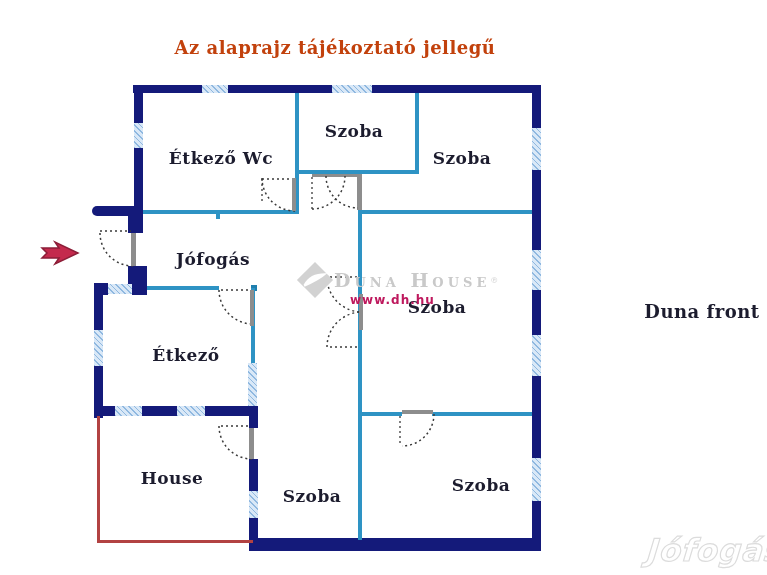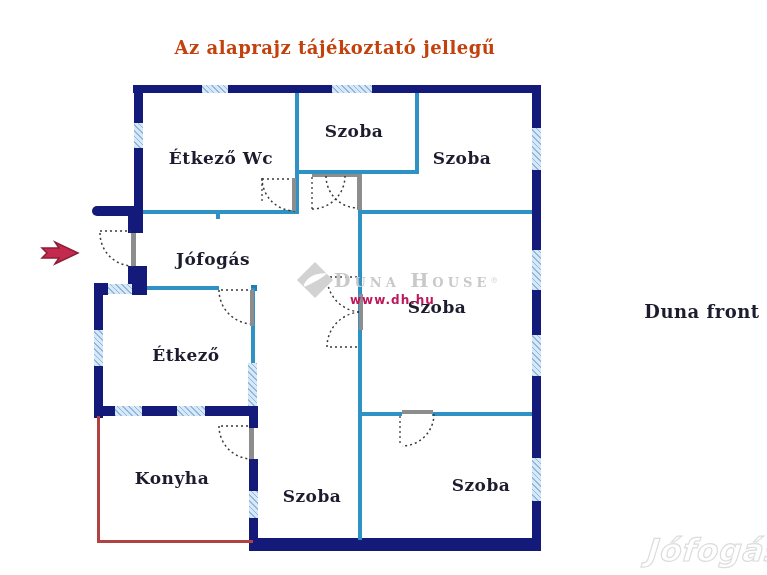--- a/index.html
+++ b/index.html
@@ -130,21 +130,21 @@
     <path class="arc" d="M 434 414 A 32 32 0 0 1 402 446"></path>
     <rect class="leaf" x="402" y="410" width="31" height="4"></rect>
   </svg>
 
   <div class="lbl" style="left:221px;top:158px;">Étkező Wc</div>
   <div class="lbl" style="left:354px;top:131px;">Szoba</div>
   <div class="lbl" style="left:462px;top:158px;">Szoba</div>
   <div class="lbl" style="left:213px;top:259px;">Jófogás</div>
   <div class="lbl" style="left:437px;top:307px;">Szoba</div>
   <div class="lbl" style="left:186px;top:355px;text-align:center;">Étkező</div>
-  <div class="lbl" style="left:172px;top:478px;">Konyha</div>
+  <div class="lbl" style="left:172px;top:478px;">House</div>
   <div class="lbl" style="left:312px;top:496px;">Szoba</div>
   <div class="lbl" style="left:481px;top:485px;">Szoba</div>
 
   <div class="lbl" style="left:702px;top:311px;font-size:18px;">Duna front</div>
 
   <div class="wm-brand">
     <svg width="38" height="38" viewBox="0 0 40 40">
       <polygon points="20,1 39,20 20,39 1,20" fill="#d2d2d2"></polygon>
       <path d="M8 25 Q 15 12 33 13 Q 24 21 9 27 Z" fill="#ffffff"></path>
     </svg>

